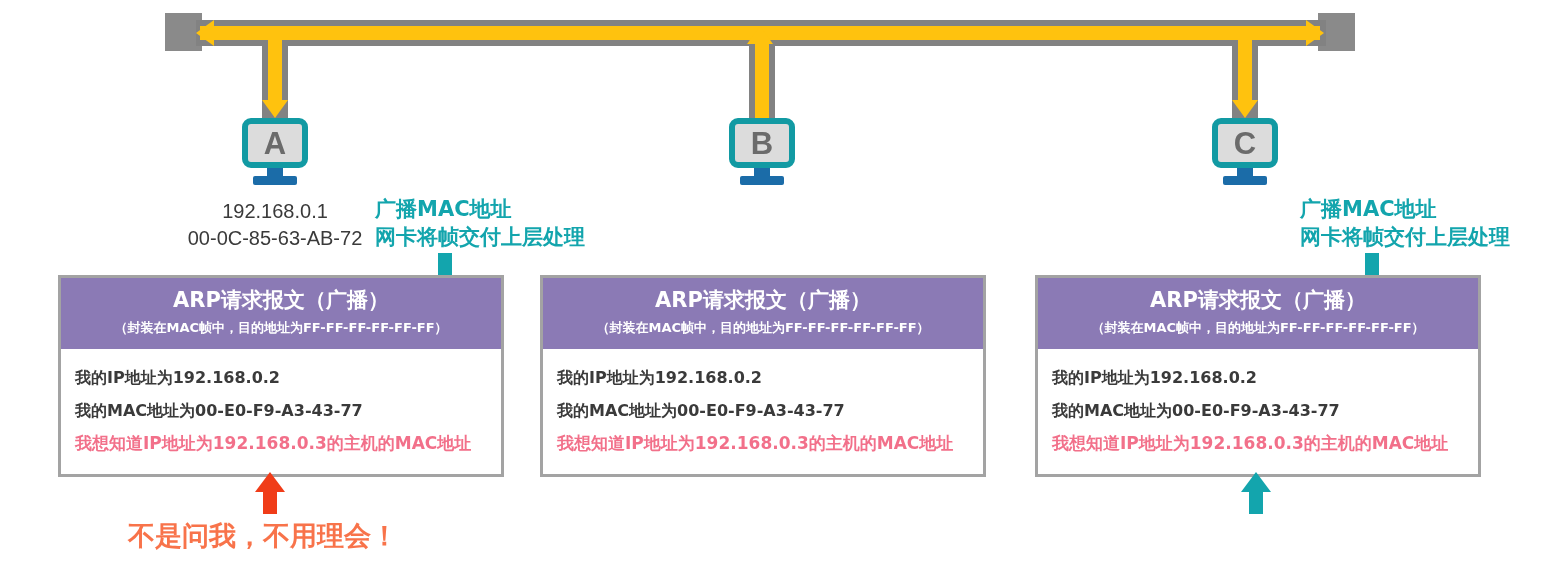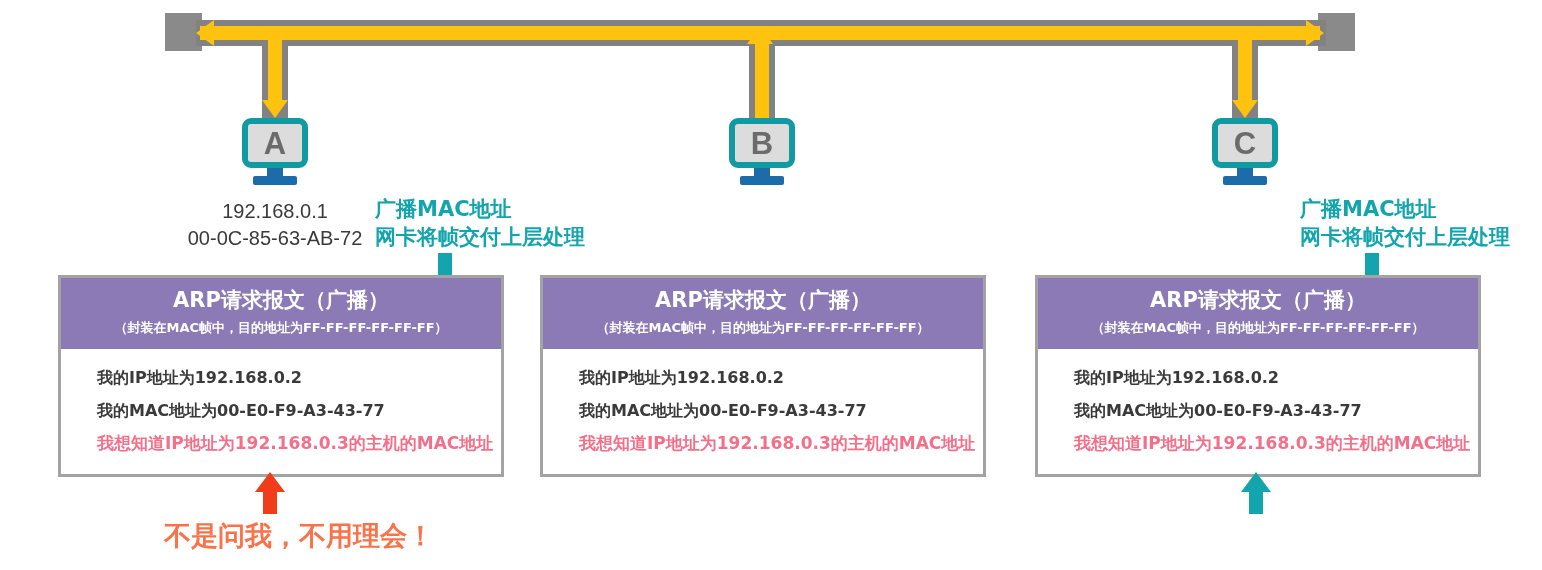--- a/index.html
+++ b/index.html
@@ -143,21 +143,20 @@
   }
   .packet .head .h2 {
     font-size: 13px;
     font-weight: bold;
     line-height: 25px;
     font-family: "DejaVu Sans", sans-serif;
   }
   .packet .body {
     background: #ffffff;
     padding: 12px 14px 14px 14px;
-    margin-left: 22px;
   }
   .packet .body .line {
     font-size: 16px;
     font-weight: bold;
     color: #3a3a3a;
     line-height: 33px;
     white-space: nowrap;
     font-family: "DejaVu Sans", sans-serif;
   }
   .packet .body .line.ask {
@@ -307,15 +306,15 @@
       <div class="line ask">我想知道IP地址为192.168.0.3的主机的MAC地址</div>
     </div>
   </div>
 
   <div class="vstem red-stem" style="left:263px; top:490px; width:14px; height:24px;"></div>
   <div class="vhead red-head-up" style="left:255px; top:472px;"></div>
 
   <div class="vstem teal-stem" style="left:1249px; top:490px; width:14px; height:24px;"></div>
   <div class="vhead teal-head-up" style="left:1241px; top:472px;"></div>
 
-  <div class="callout red" style="left:128px; top:518px;margin-left:36px;">不是问我，不用理会！</div>
+  <div class="callout red" style="left:128px; top:518px;">不是问我，不用理会！</div>
 
 </div>
 
 </body></html>

